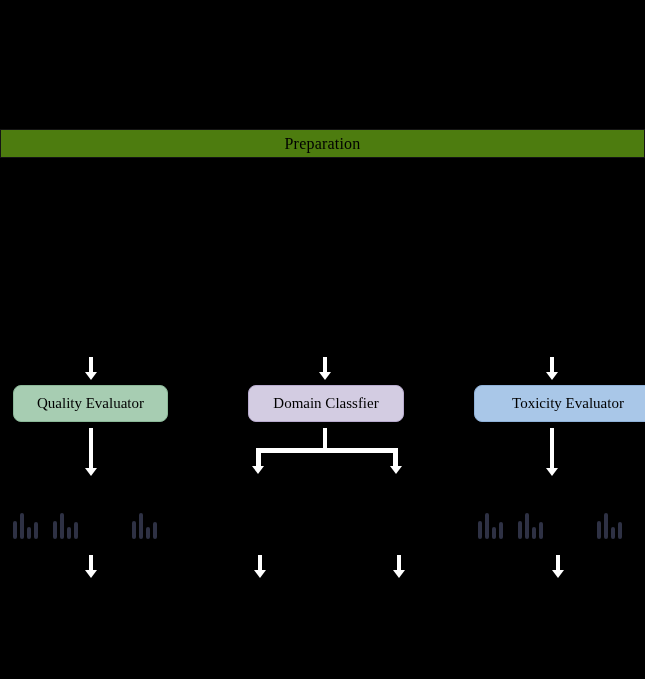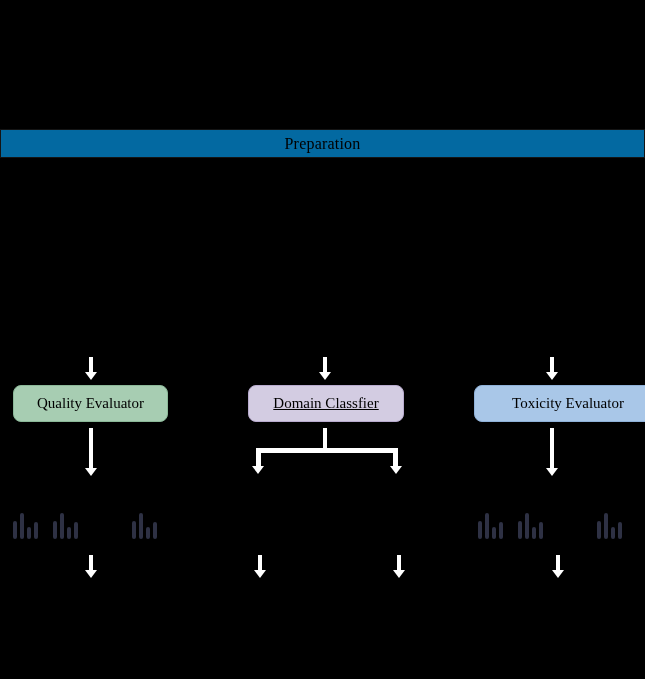--- a/index.html
+++ b/index.html
@@ -37,21 +37,21 @@
     height: 37px;
     box-sizing: border-box;
     border: 1px solid rgba(0,0,0,0.25);
     border-radius: 8px;
     display: flex;
     align-items: center;
     justify-content: center;
   }
   .stage-label { font-size: 15px; color: #000; }
   #box-quality  { left: 13px;  width: 155px; }
-  #box-domain   { left: 248px; width: 156px; text-decoration: underline; }
+  #box-domain   { left: 248px; width: 156px; }
   #box-toxicity { left: 474px; width: 188px; }
 
   
   .varrow {
     position: absolute;
     width: 12px;
     display: flex;
     flex-direction: column;
     align-items: center;
   }
@@ -80,21 +80,21 @@
     width: 4px;
     border-radius: 2px;
     background: var(--bar, #2e3144);
   }
 </style>
 </head>
 <body>
 
 <div class="canvas">
 
-  <div class="banner" id="banner-preparation" style="background-color: #0369a1; border-color: rgb(20, 20, 20);">
+  <div class="banner" id="banner-preparation" style="background-color: #4d7c0f; border-color: rgb(20, 20, 20);">
     <span class="banner-label">Preparation</span>
   </div>
 
 
   <div class="varrow" style="left:85px; top:357px; height:23px">
     <div class="stem"></div>
     <div class="arrow-head"></div>
   </div>
   <div class="varrow" style="left:319px; top:357px; height:23px">
     <div class="stem"></div>

